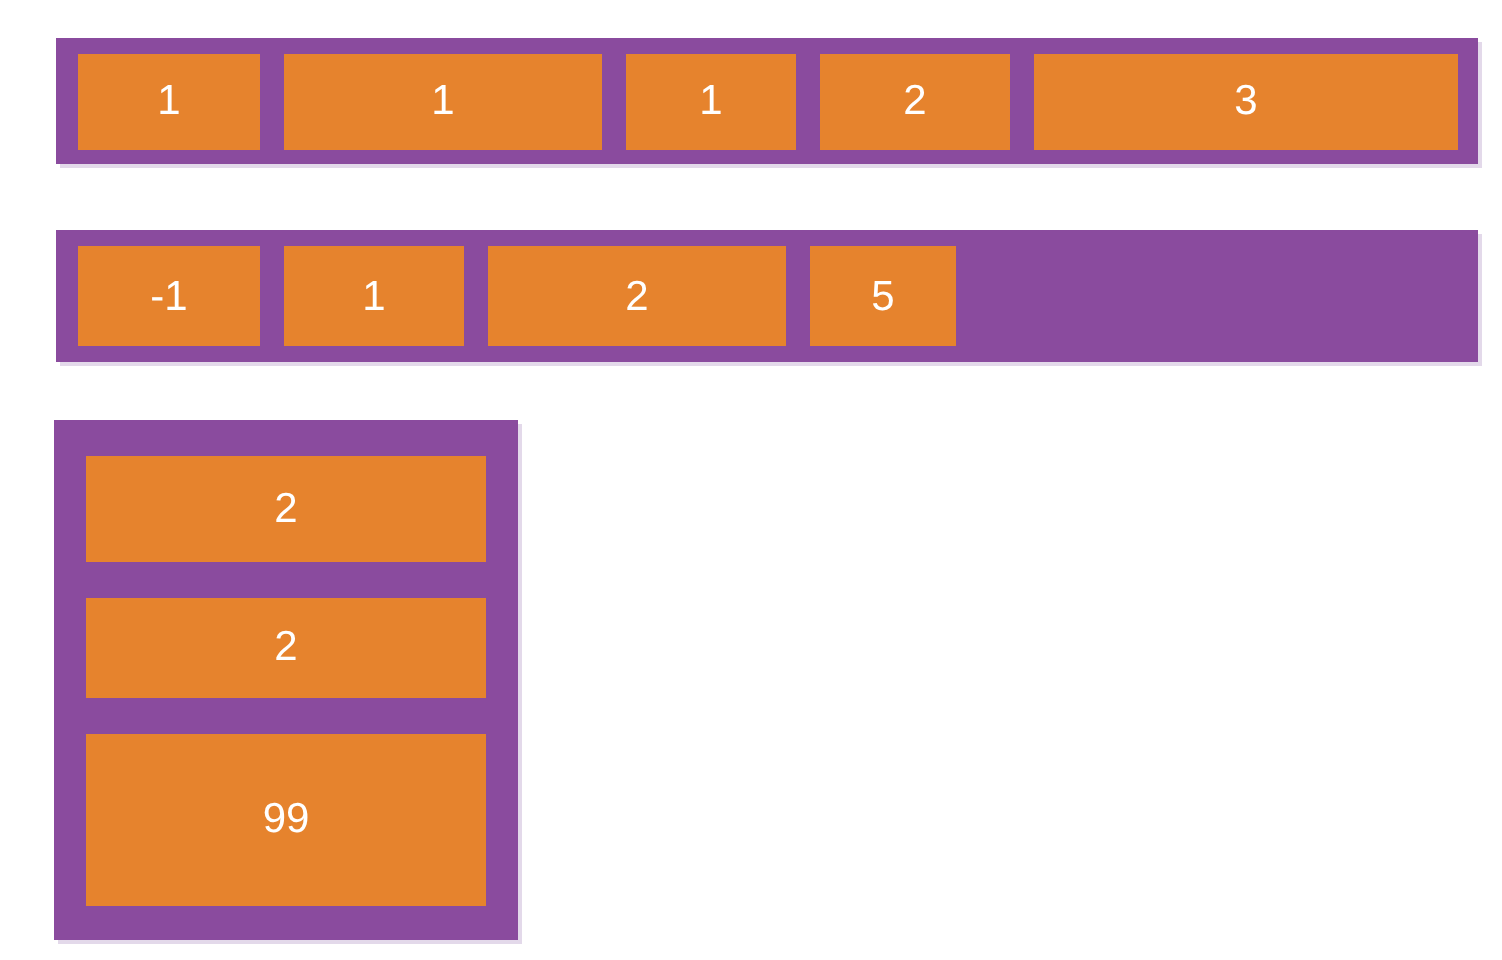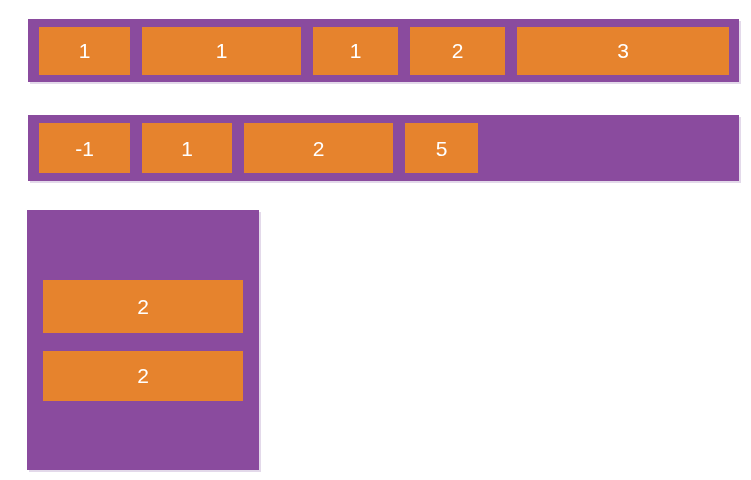--- a/index.html
+++ b/index.html
@@ -59,14 +59,15 @@
     </div>
   <div class="flex-container row" style="left: 28px; top: 115px; width: 711px; height: 66px;">
       <div class="flex-item" style="width: 91px; height: 50px;">-1</div>
       <div class="flex-item" style="width: 90px; height: 50px;">1</div>
       <div class="flex-item" style="width: 149px; height: 50px;">2</div>
       <div class="flex-item" style="width: 73px; height: 50px;">5</div>
     </div>
   <div class="flex-container column" style="left: 27px; top: 210px; width: 232px; height: 260px;">
       <div class="flex-item" style="height: 53px;">2</div>
       <div class="flex-item" style="height: 50px;">2</div>
+      <div class="flex-item" style="height: 86px;">99</div>
     </div>
 </div>
 
 </body></html>

